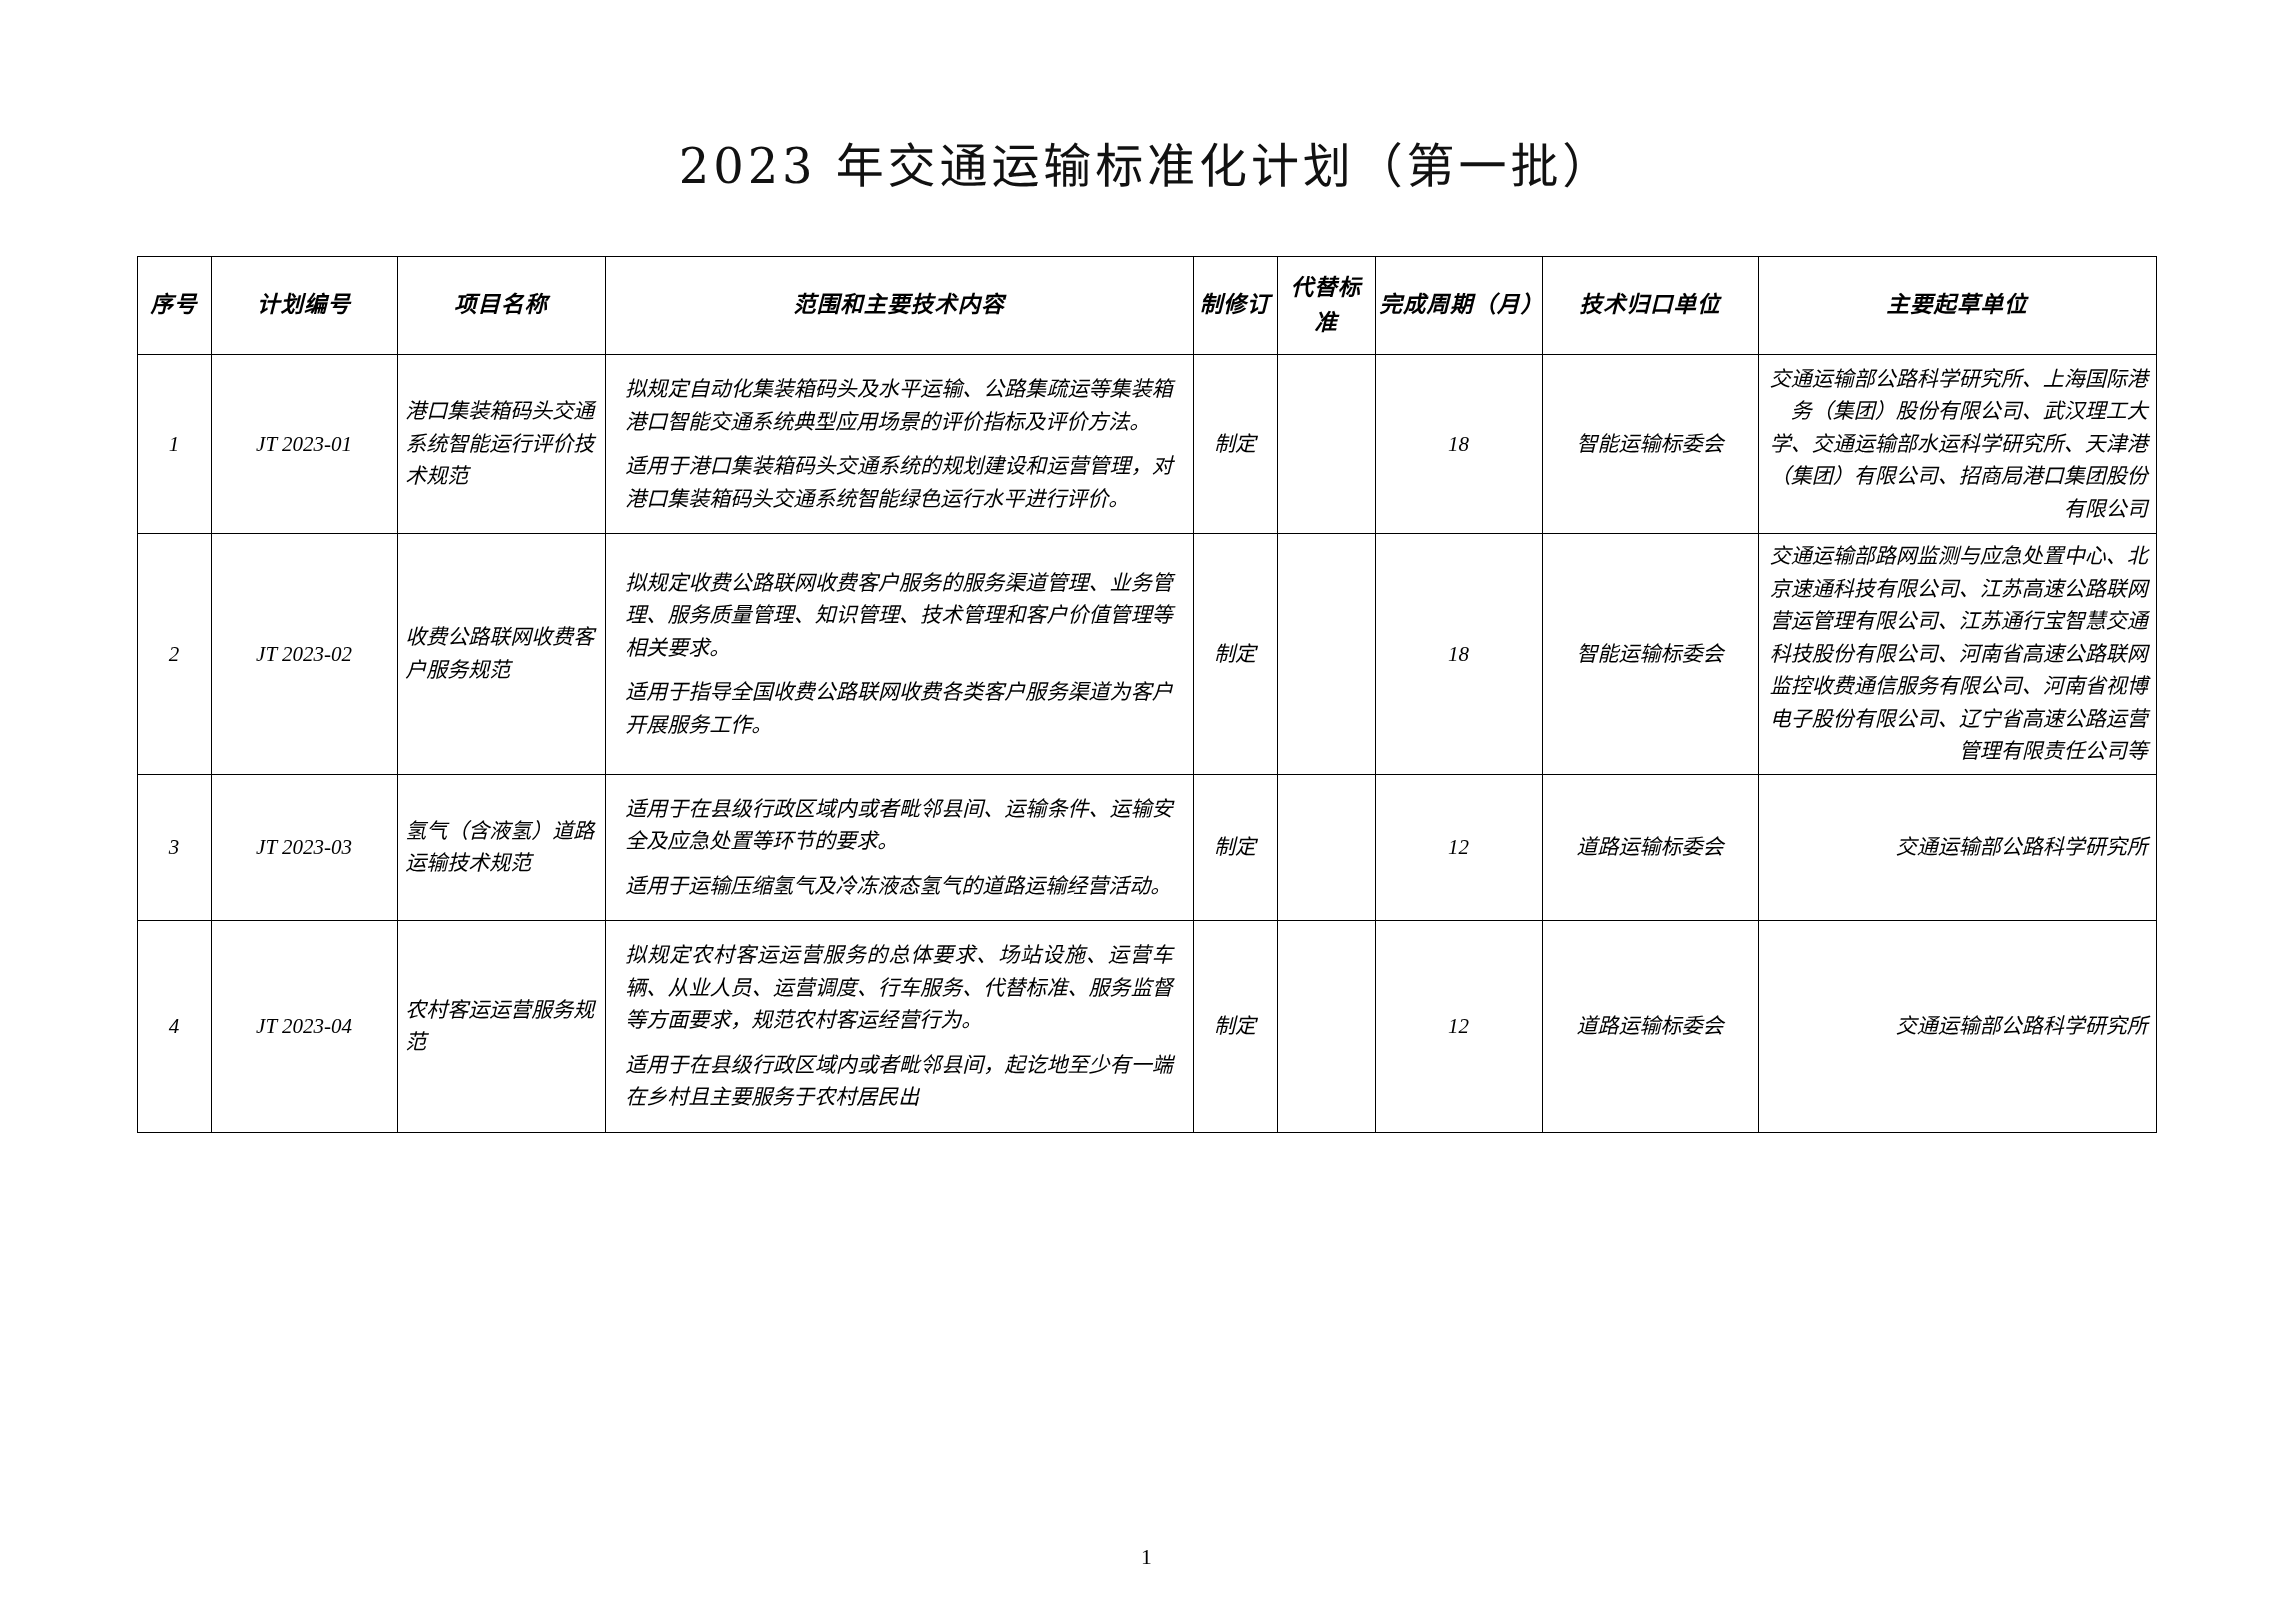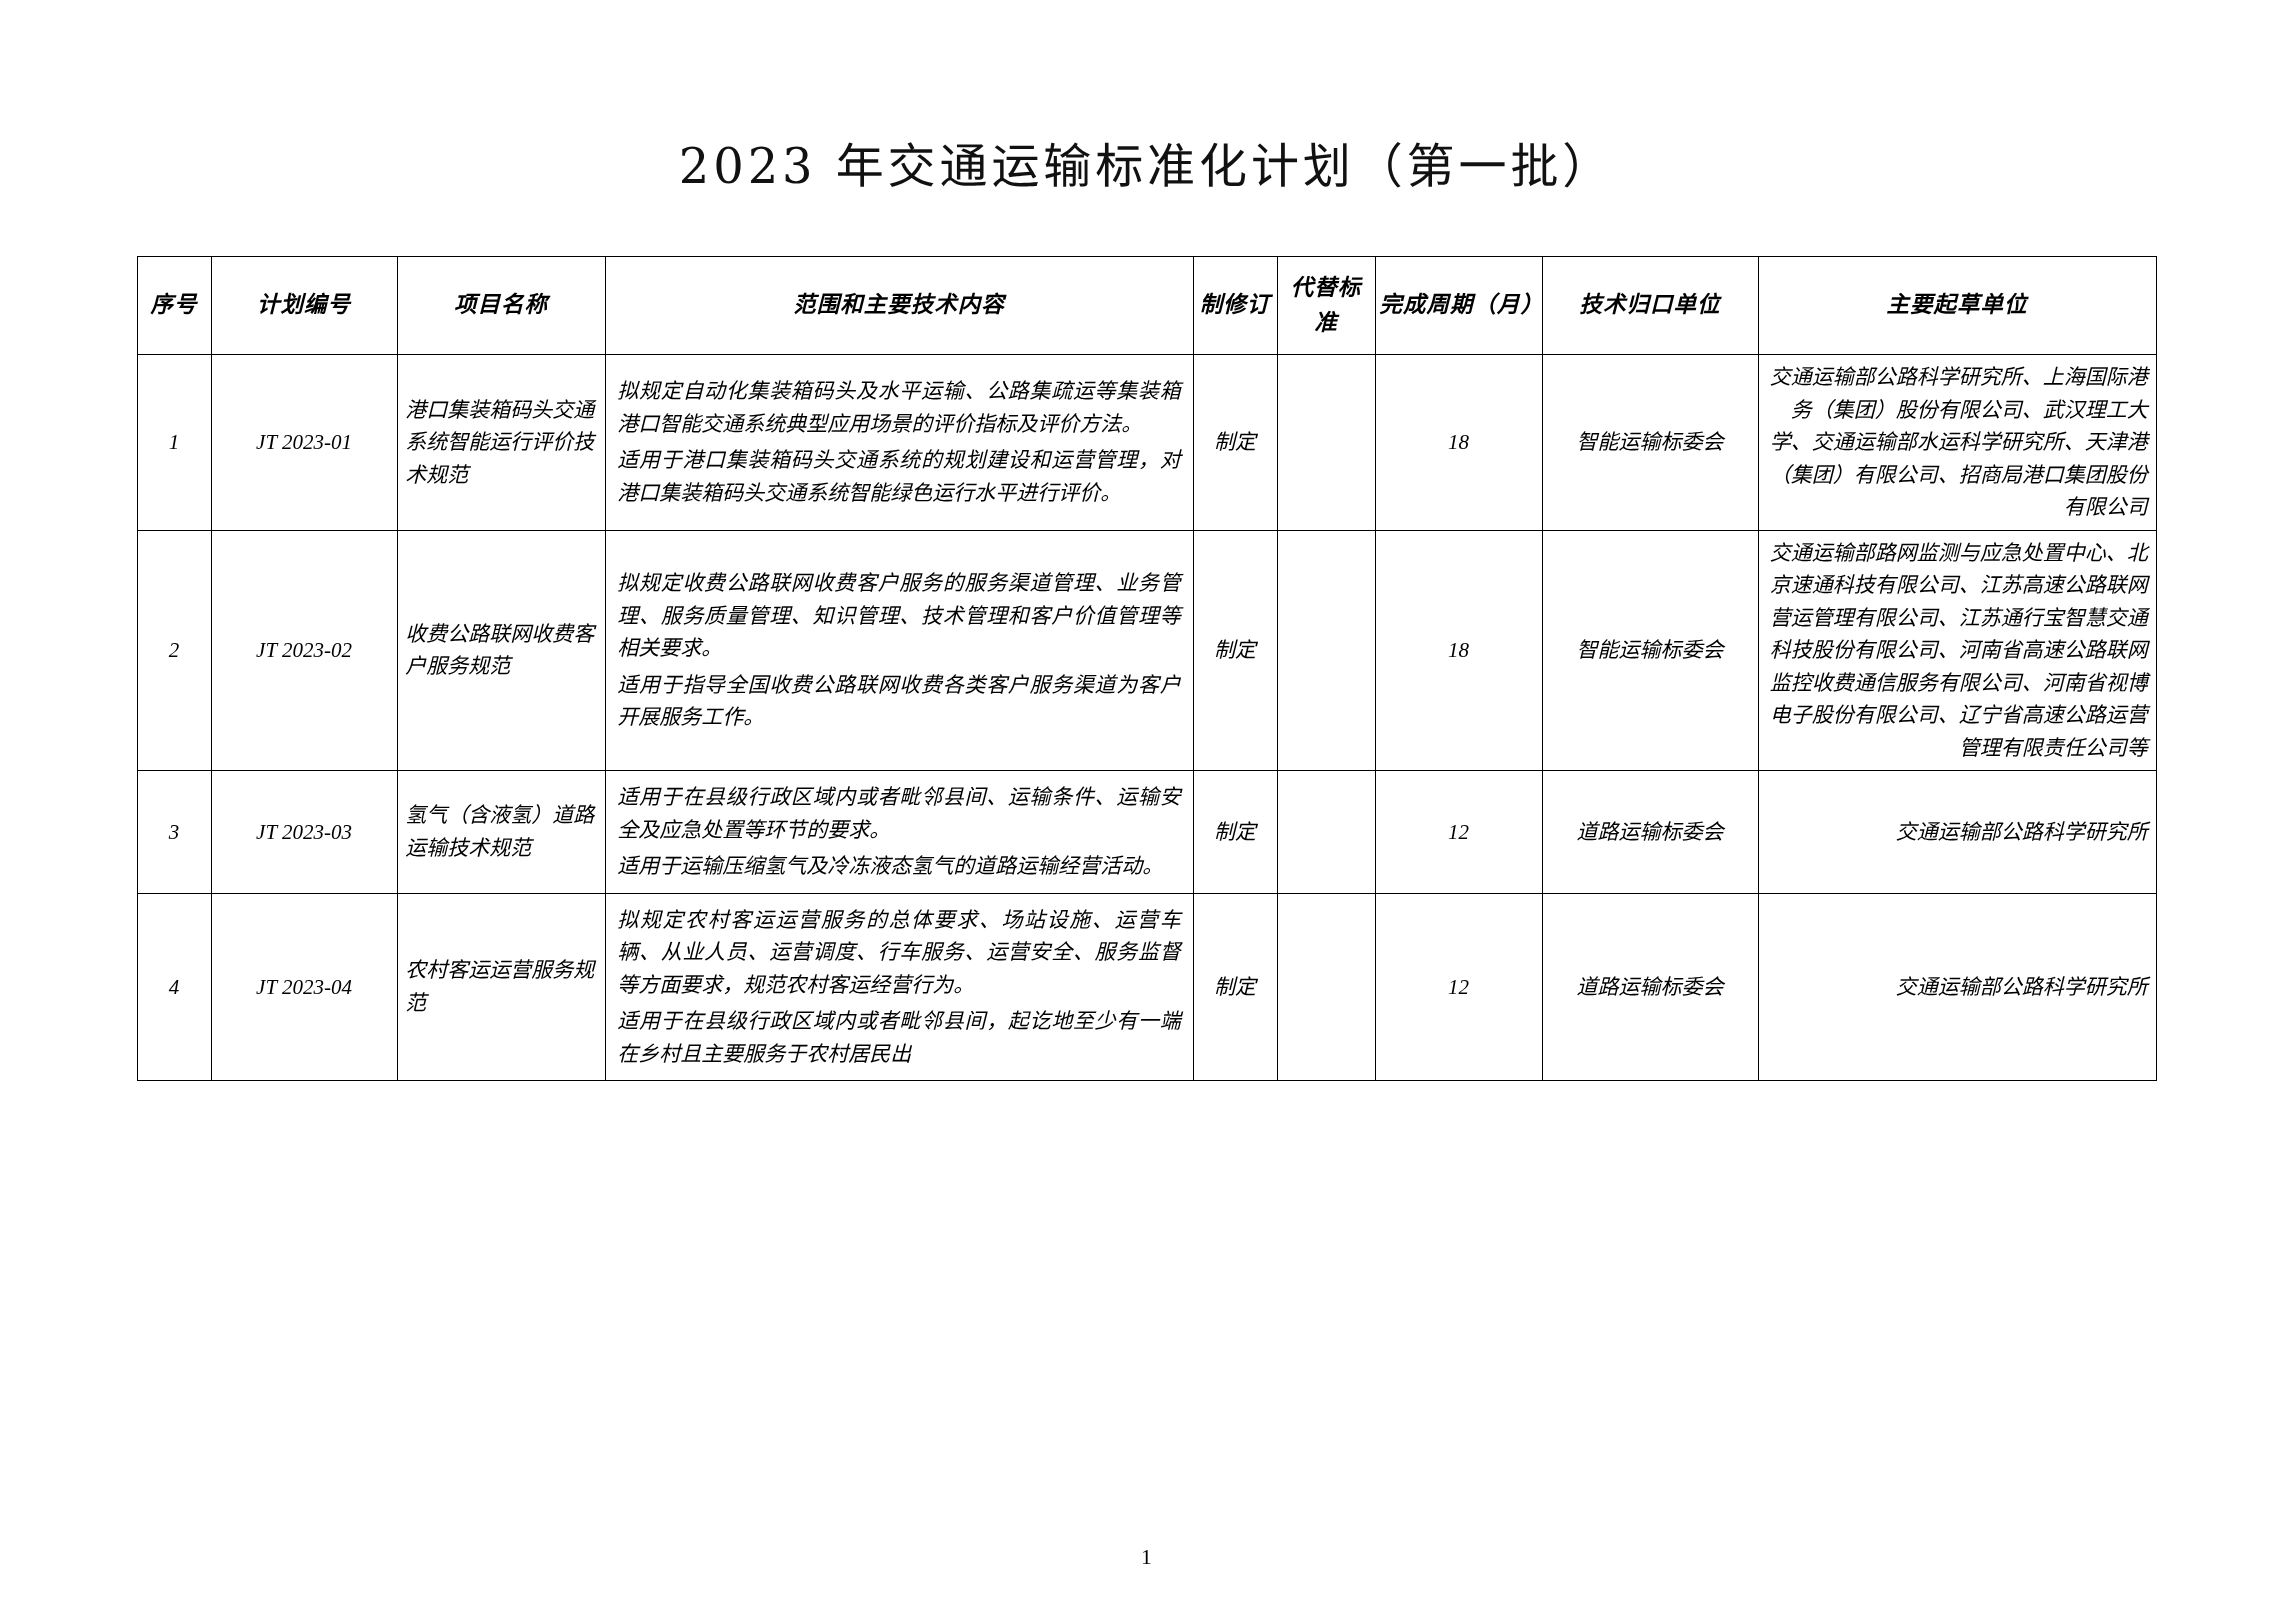--- a/index.html
+++ b/index.html
@@ -70,21 +70,21 @@
   .col-unit   { width: 216px; }
   .col-draft  { width: 398px; }
 
   td.c-center { text-align: center; }
   td.c-just   { text-align: justify; text-align-last: left; }
   td.c-name   { text-align: left; padding-left: 13.7px; padding-right: 9.8px; }
   td.c-draft  { text-align: right; padding-left: 13.7px; padding-right: 9.8px; }
   td.c-unit   { text-align: center; margin-left: 6px; }
   .cn { font-family: "Liberation Sans", sans-serif; }
   .num { font-family: "Liberation Serif", serif; }
-  .scope-p { margin: 4px; }
+  .scope-p { margin: 12px; }
   .page-number {
     position: absolute;
     bottom: 51px;
     left: 0;
     width: 2293px;
     text-align: center;
     font-size: 21.6px;
     font-family: "Liberation Serif", serif;
   }
 </style>
@@ -162,21 +162,21 @@
           <td class="c-center cn"></td>
           <td class="c-center num">12</td>
           <td class="c-unit cn">道路运输标委会</td>
           <td class="c-draft cn">交通运输部公路科学研究所</td>
         </tr>
         <tr>
           <td class="c-center num">4</td>
           <td class="c-center num">JT 2023-04</td>
           <td class="c-name cn">农村客运运营服务规范</td>
           <td class="c-just cn">
-            <p class="scope-p">拟规定农村客运运营服务的总体要求、场站设施、运营车辆、从业人员、运营调度、行车服务、运营安全、服务监督等方面要求，规范农村客运经营行为。</p>
+            <p class="scope-p">拟规定农村客运运营服务的总体要求、场站设施、运营车辆、从业人员、运营调度、行车服务、代替标准、服务监督等方面要求，规范农村客运经营行为。</p>
             <p class="scope-p">适用于在县级行政区域内或者毗邻县间，起讫地至少有一端在乡村且主要服务于农村居民出</p>
           </td>
           <td class="c-center cn">制定</td>
           <td class="c-center cn"></td>
           <td class="c-center num">12</td>
           <td class="c-unit cn">道路运输标委会</td>
           <td class="c-draft cn">交通运输部公路科学研究所</td>
         </tr>
       </tbody>
   </table>

